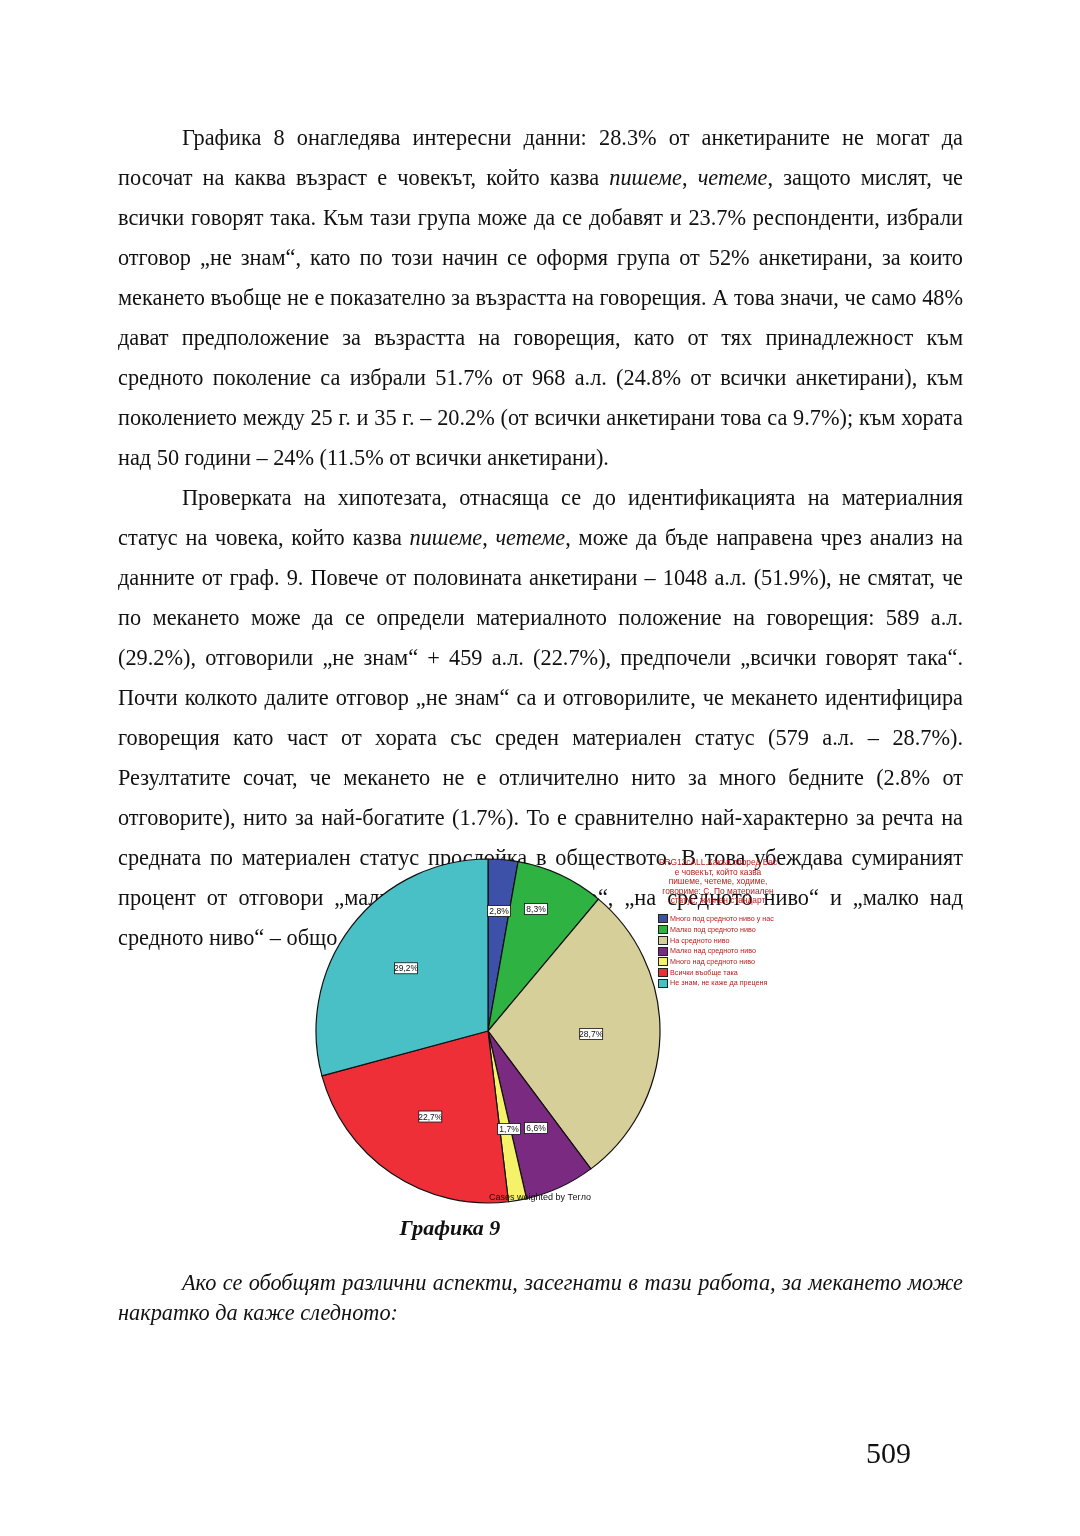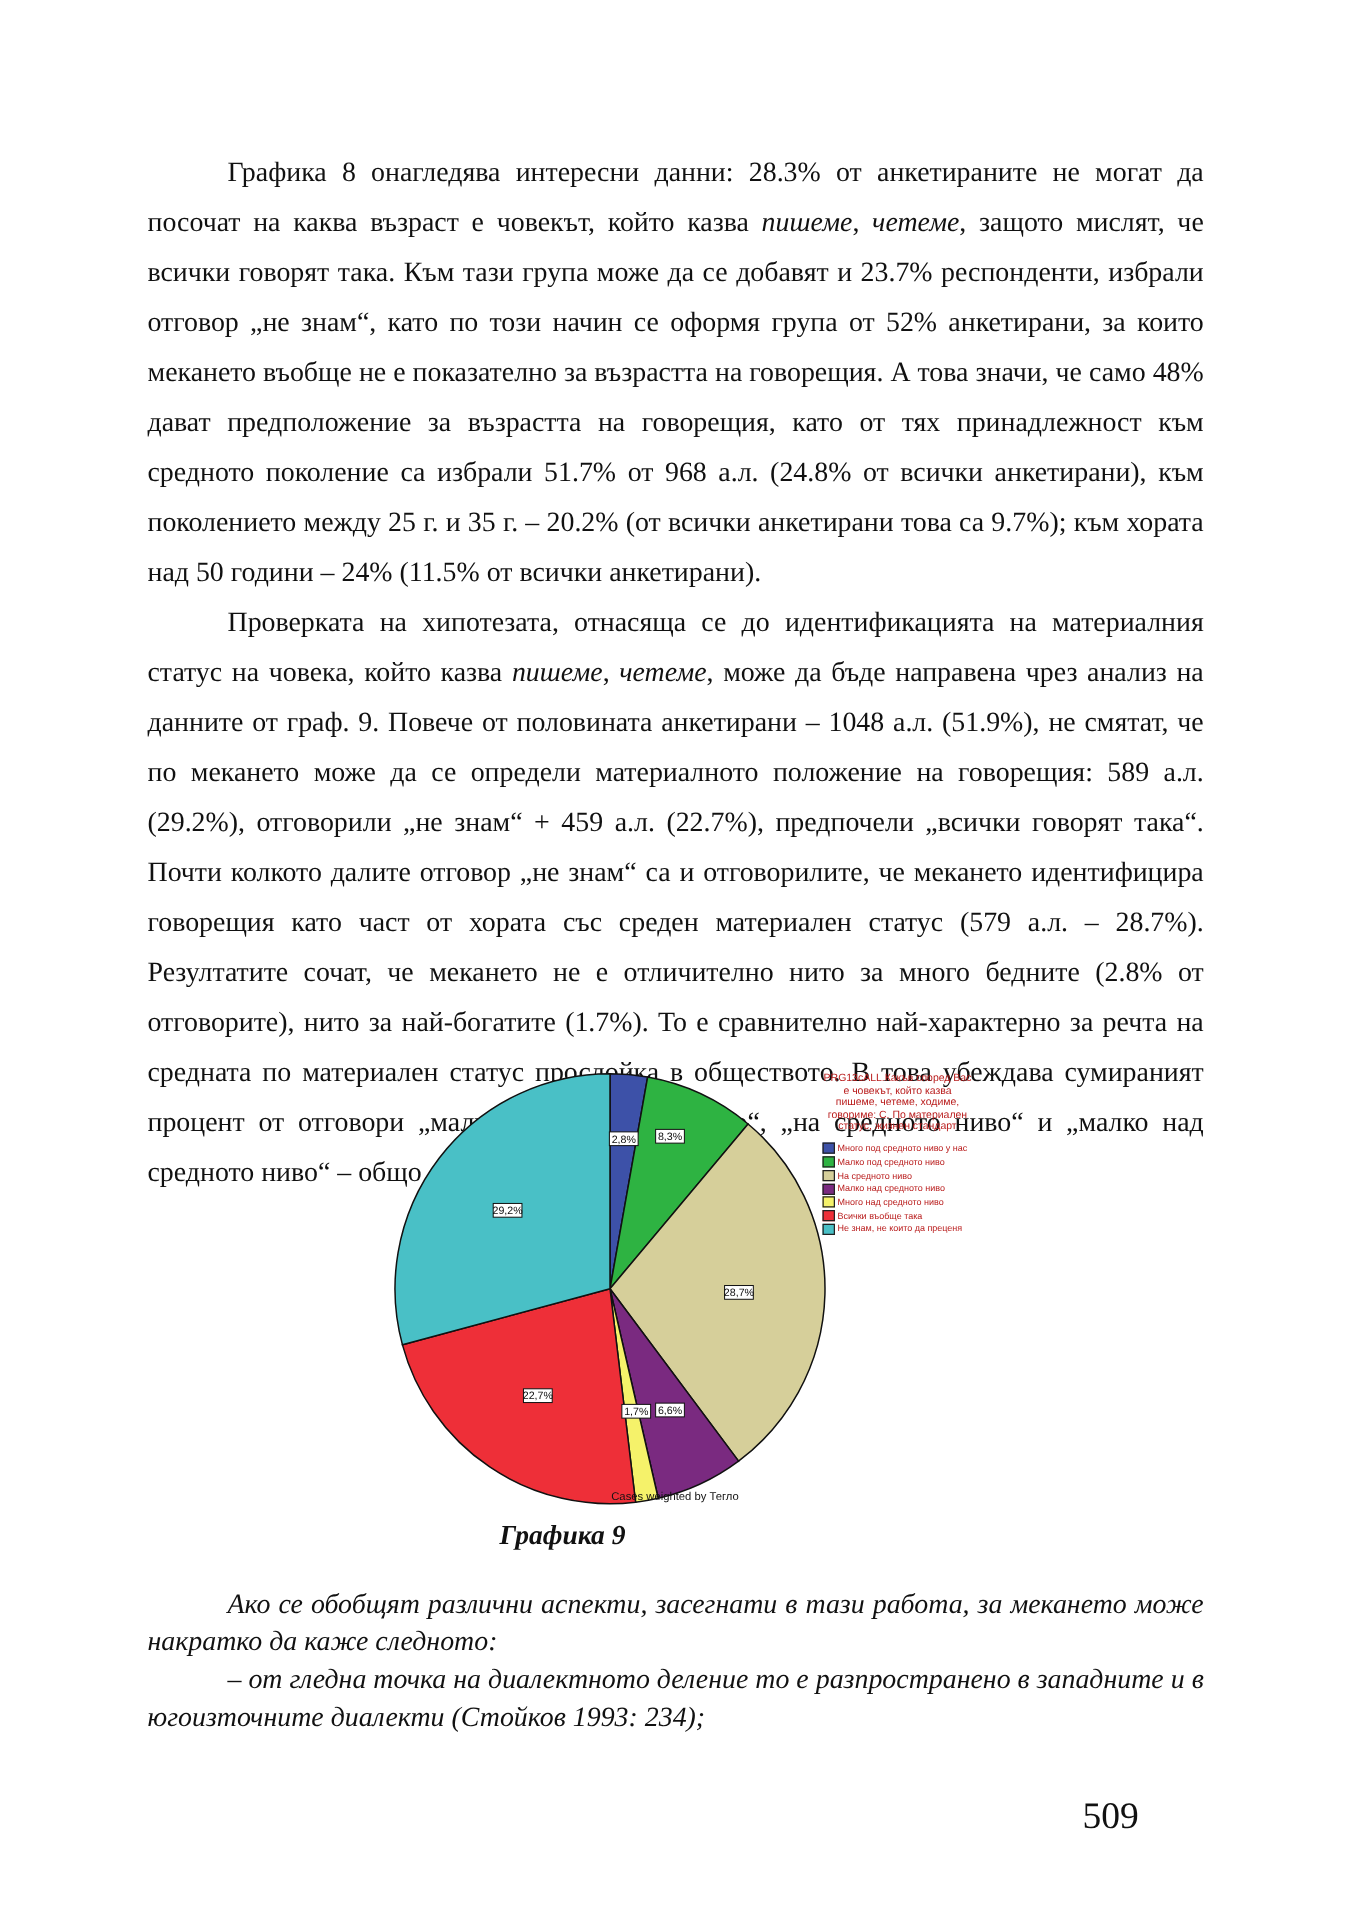--- a/index.html
+++ b/index.html
@@ -90,27 +90,26 @@
         <div class="legend-item">
           <span class="swatch" style="background: rgb(245, 242, 106);"></span>
           <span>Много над средното ниво</span>
         </div>
         <div class="legend-item">
           <span class="swatch" style="background: rgb(238, 47, 56);"></span>
           <span>Всички въобще така</span>
         </div>
         <div class="legend-item">
           <span class="swatch" style="background: rgb(73, 192, 198);"></span>
-          <span>Не знам, не които да преценя</span>
+          <span>Не знам, не каже да преценя</span>
         </div>
       </div>
   </div>
   <div class="weight-note">Cases weighted by Тегло</div>
 </div>
 
 <div class="caption">Графика 9</div>
 
 <div class="page2">
   <p class="para">Ако се обобщят различни аспекти, засегнати в тази работа, за мекането може накратко да каже следното:</p>
-  <p class="para">– от гледна точка на диалектното деление то е разпространено в западните и в югоизточните диалекти (Стойков 1993: 234);</p>
 </div>
 
 <div class="page-number">509</div>
 
 </body></html>

